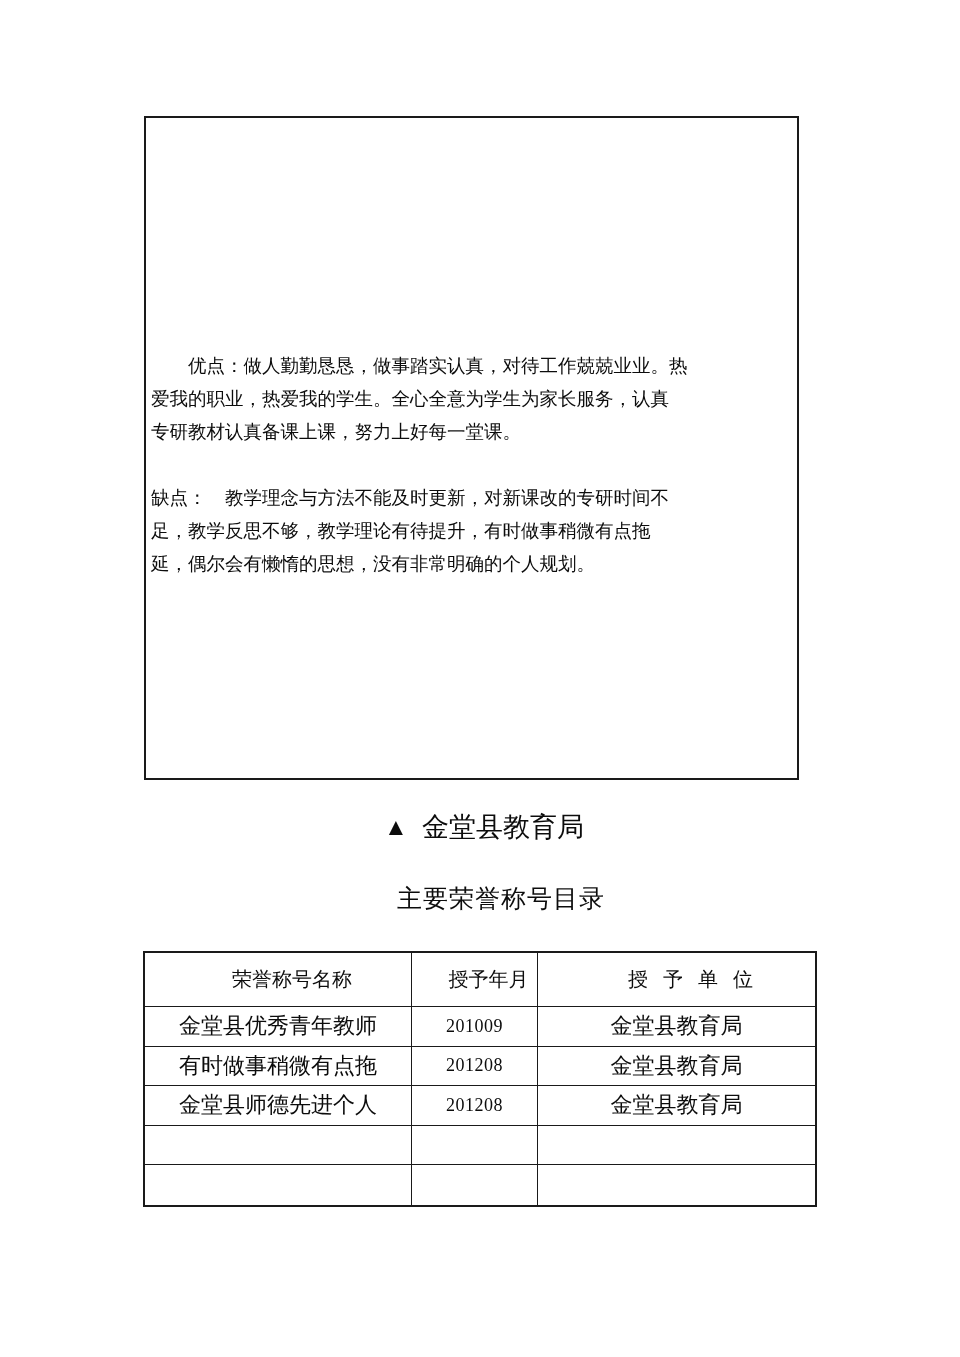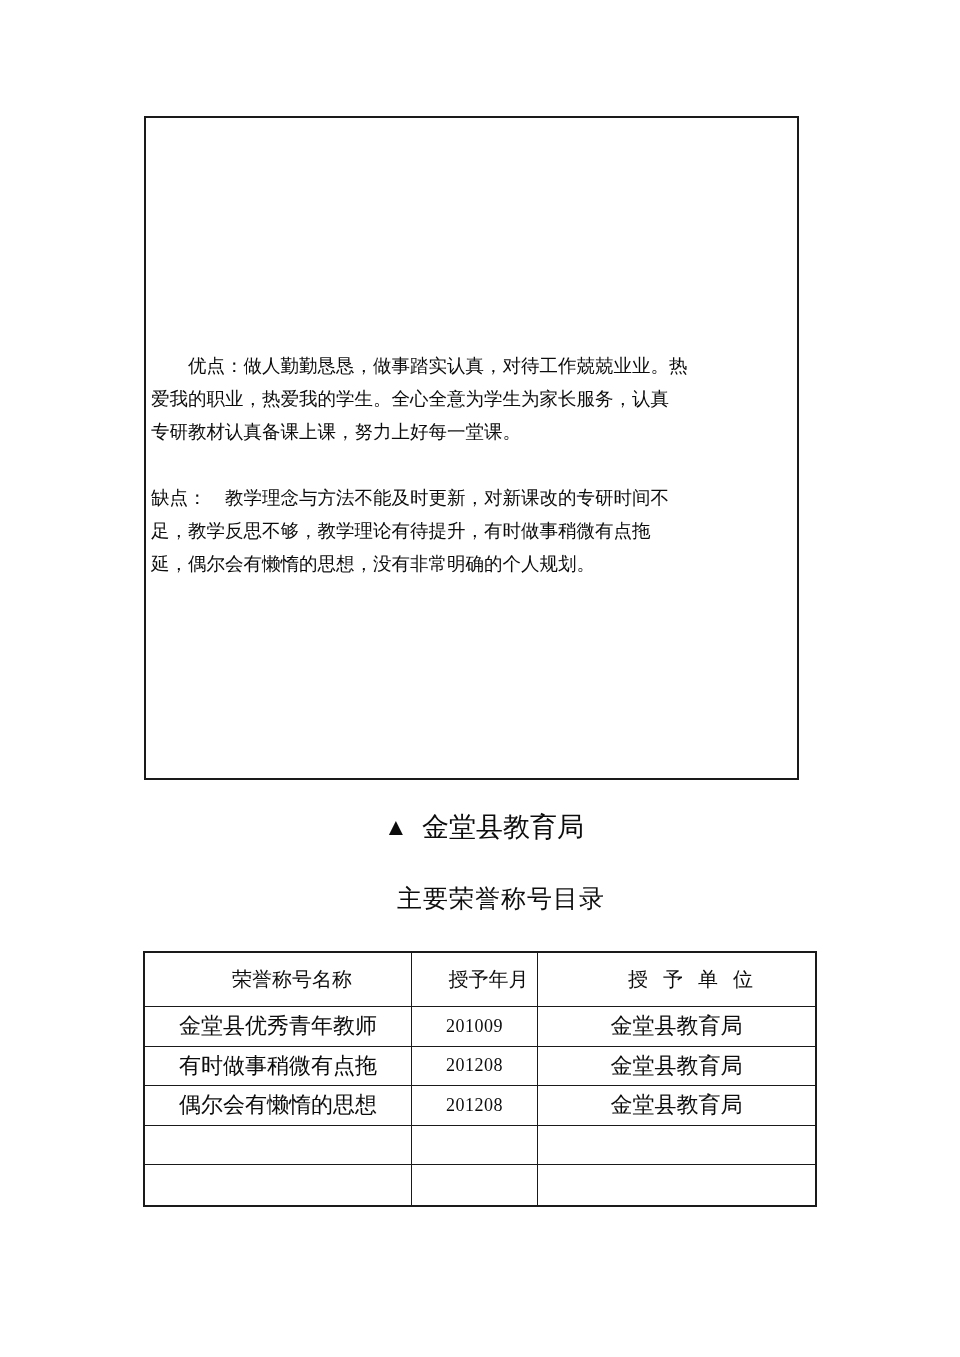--- a/index.html
+++ b/index.html
@@ -158,21 +158,21 @@
     <div class="cell honors-th unit-th last-col">授 予 单 位</div>
 
     <div class="cell honors-td">金堂县优秀青年教师</div>
     <div class="cell honors-td year-td">201009</div>
     <div class="cell honors-td last-col">金堂县教育局</div>
 
     <div class="cell honors-td">有时做事稍微有点拖</div>
     <div class="cell honors-td year-td">201208</div>
     <div class="cell honors-td last-col">金堂县教育局</div>
 
-    <div class="cell honors-td">偶尔会有懒惰的思想</div>
+    <div class="cell honors-td">金堂县师德先进个人</div>
     <div class="cell honors-td year-td">201208</div>
     <div class="cell honors-td last-col">金堂县教育局</div>
 
     <div class="cell honors-td"></div>
     <div class="cell honors-td year-td"></div>
     <div class="cell honors-td last-col"></div>
 
     <div class="cell honors-td last-row"></div>
     <div class="cell honors-td year-td last-row"></div>
     <div class="cell honors-td last-col last-row"></div>

